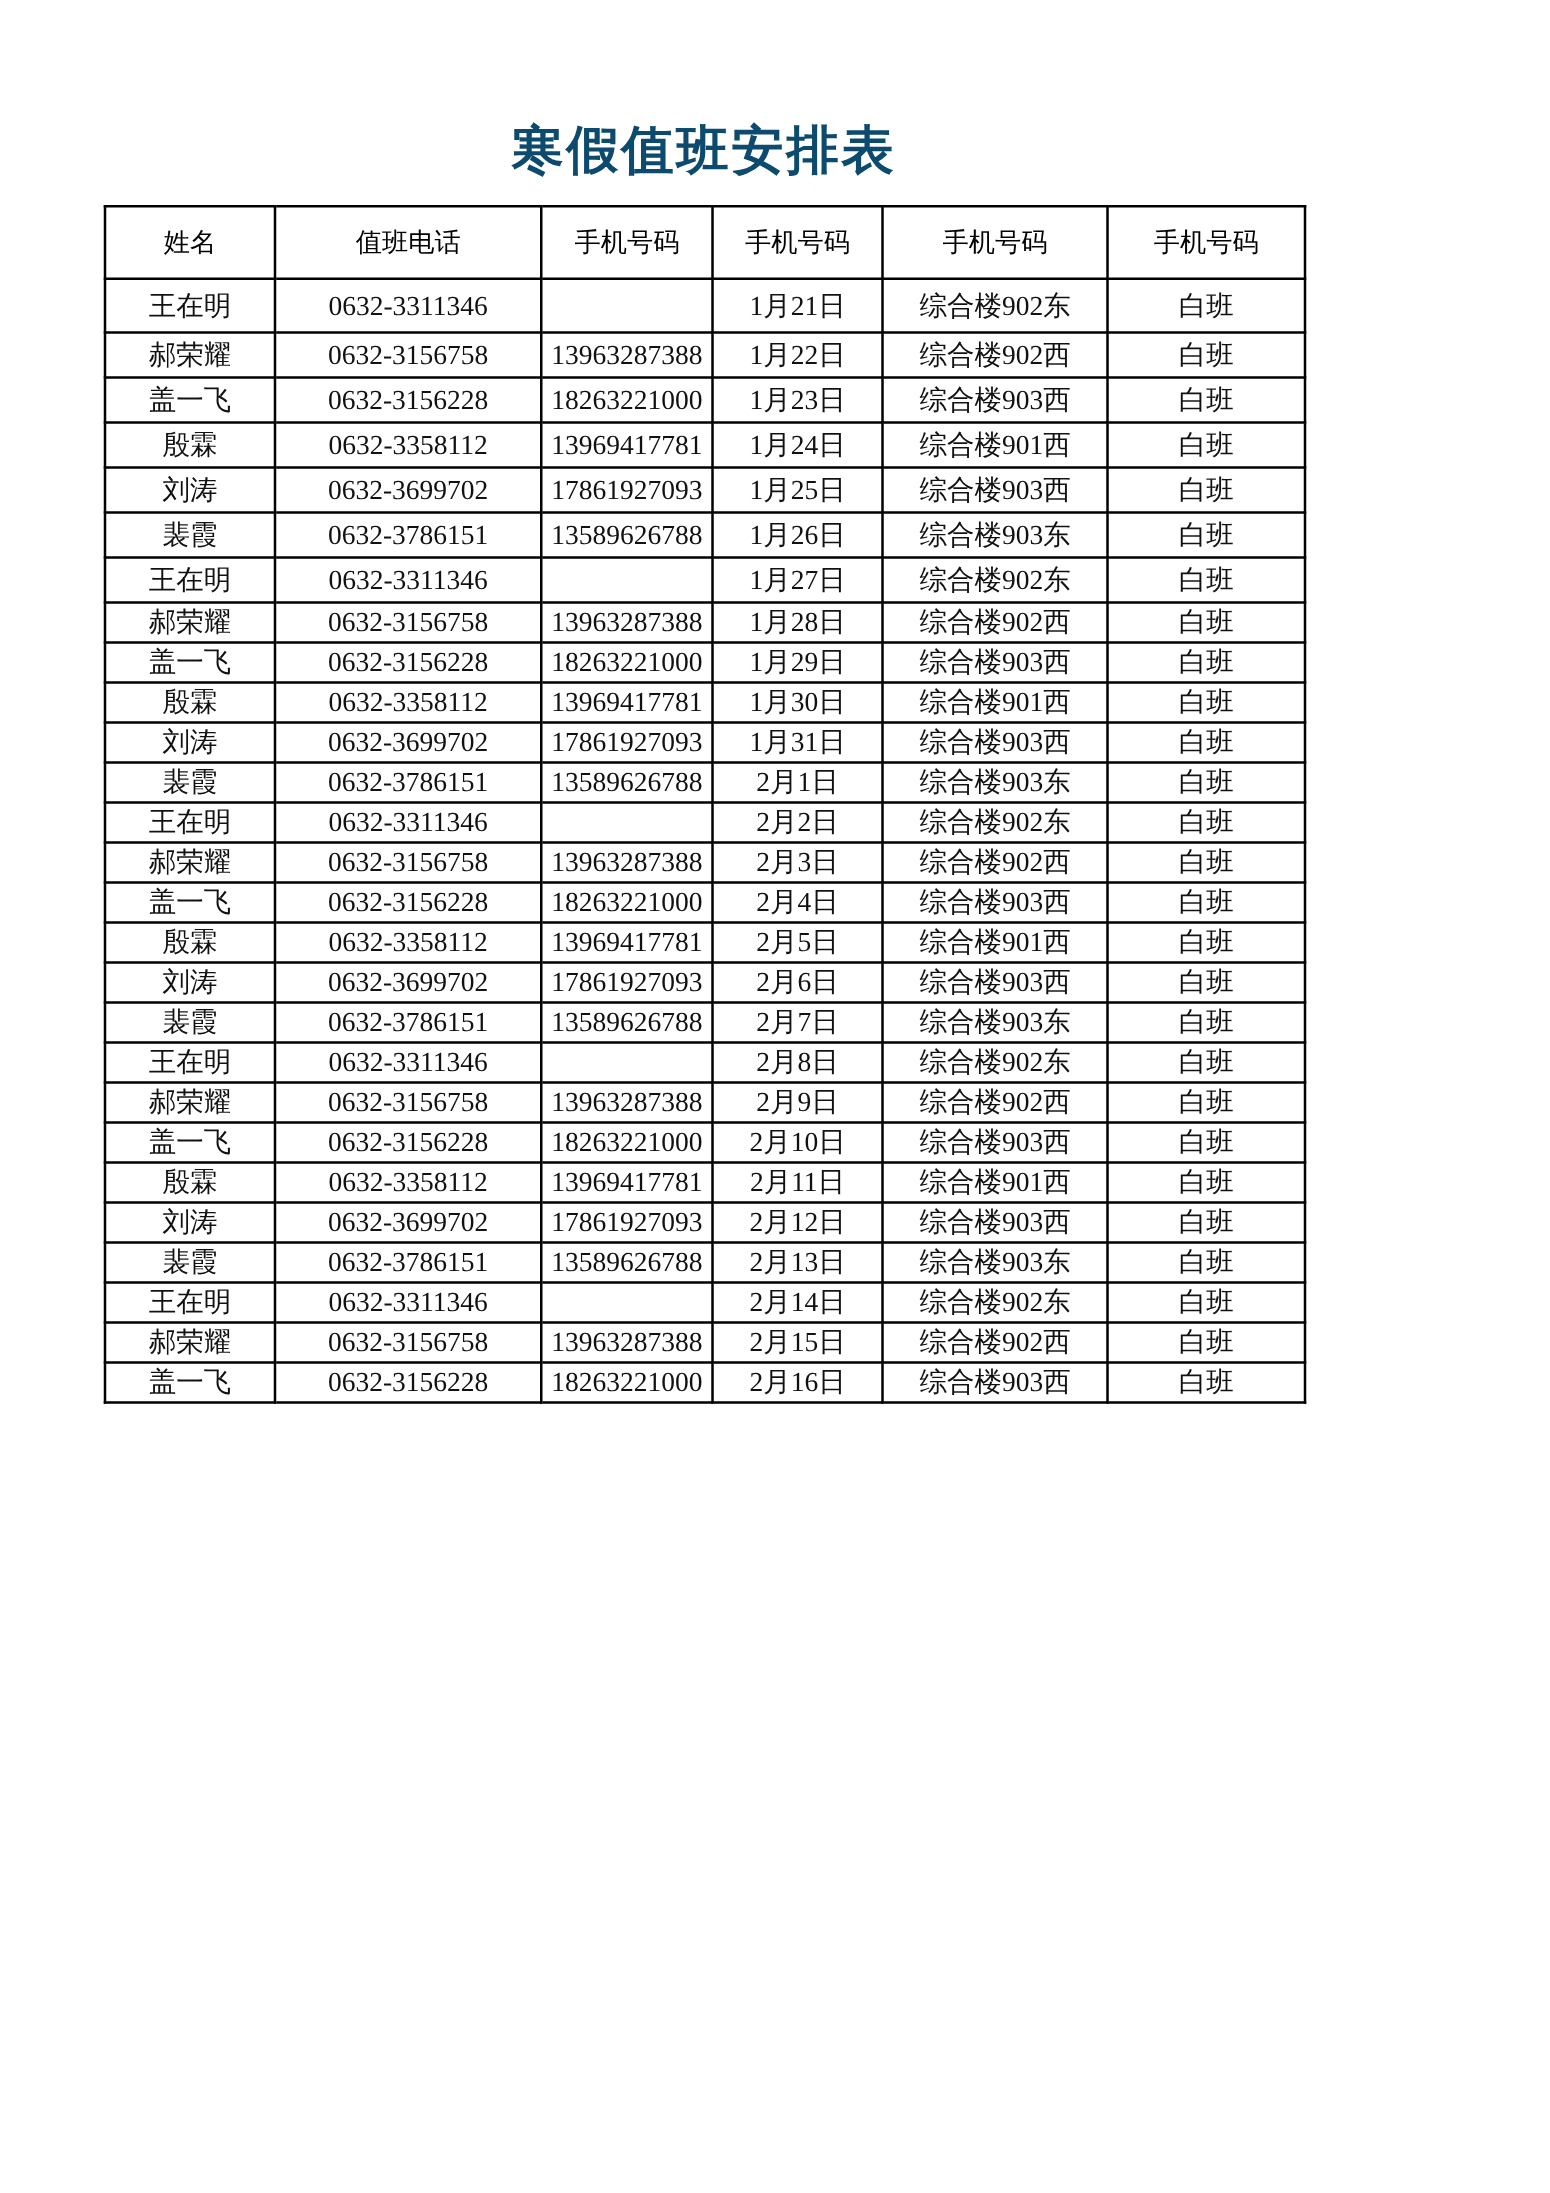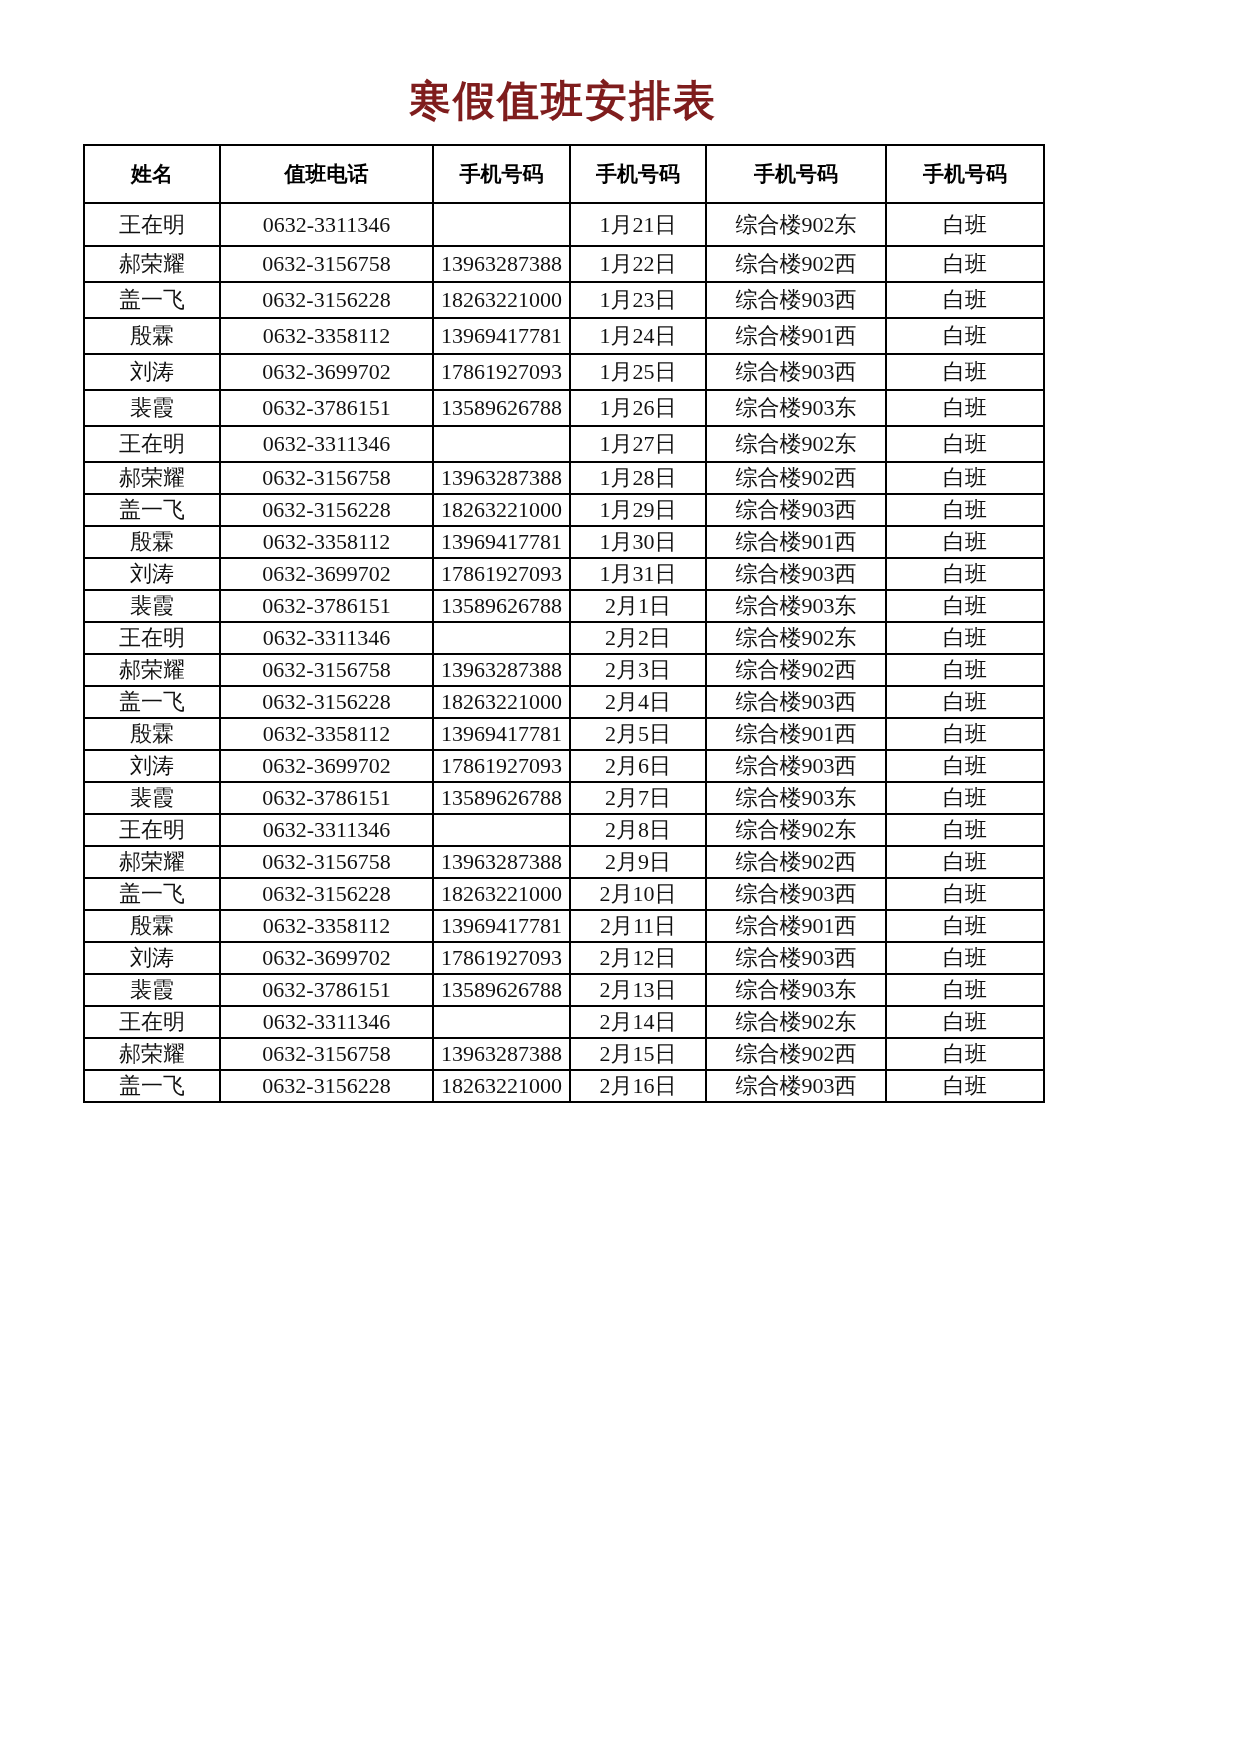--- a/index.html
+++ b/index.html
@@ -16,47 +16,47 @@
     overflow: hidden;
   }
   .sheet {
     position: absolute;
     left: 83px;
     top: 0;
     width: 960px;
   }
   .doc-title {
     margin: 0;
-    padding-top: 76px;
+    padding-top: 96px;
     height: 62px;
     text-align: center;
     font-size: 42px;
     line-height: 1.2;
     font-weight: bold;
     letter-spacing: 2px;
     font-family: Liberation Serif, serif;
-    color: #7f1d1d;
+    color: #0c4a6e;
   }
   table.schedule {
     border-collapse: collapse;
     table-layout: fixed;
     width: 960px;
     margin-top: 6px;
   }
   .schedule th, .schedule td {
     border: 2px solid #000000;
     text-align: center;
     vertical-align: middle;
     overflow: hidden;
     white-space: nowrap;
     padding: 0;
   }
   .schedule th {
     font-family: "Liberation Sans", "DejaVu Sans", sans-serif;
-    font-weight: bold;
+    font-weight: normal;
     font-size: 21px;
     height: 56px;
     color: #000000;
   }
   .schedule td {
     font-size: 22px;
     color: #111111;
   }
   tr.h1 td { height: 41px; }
   tr.h2 td { height: 34px; }

